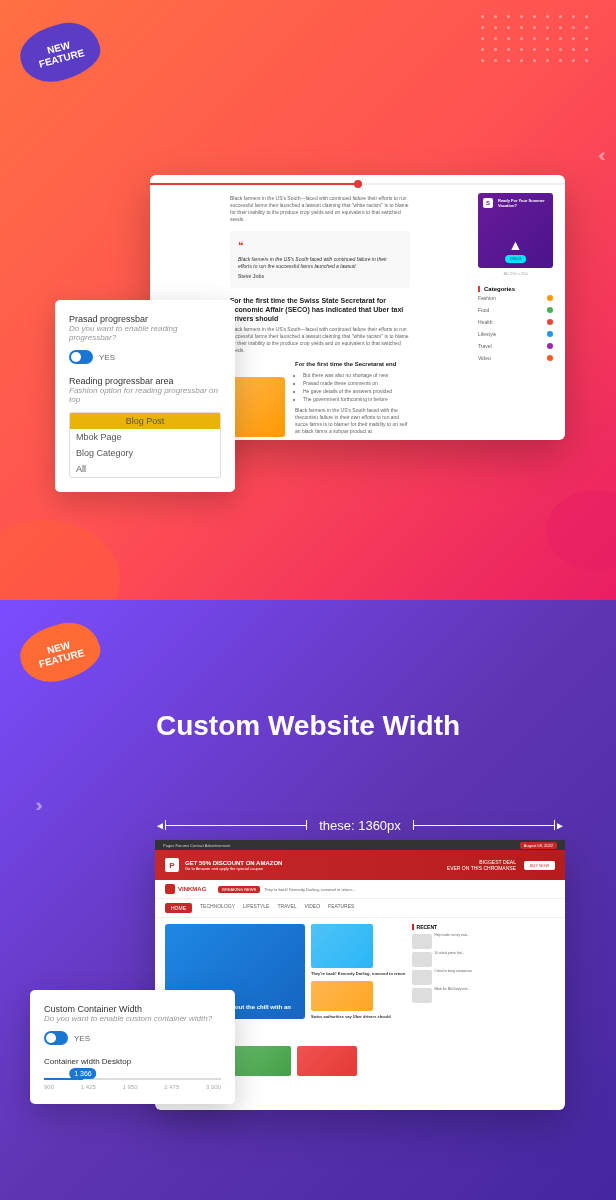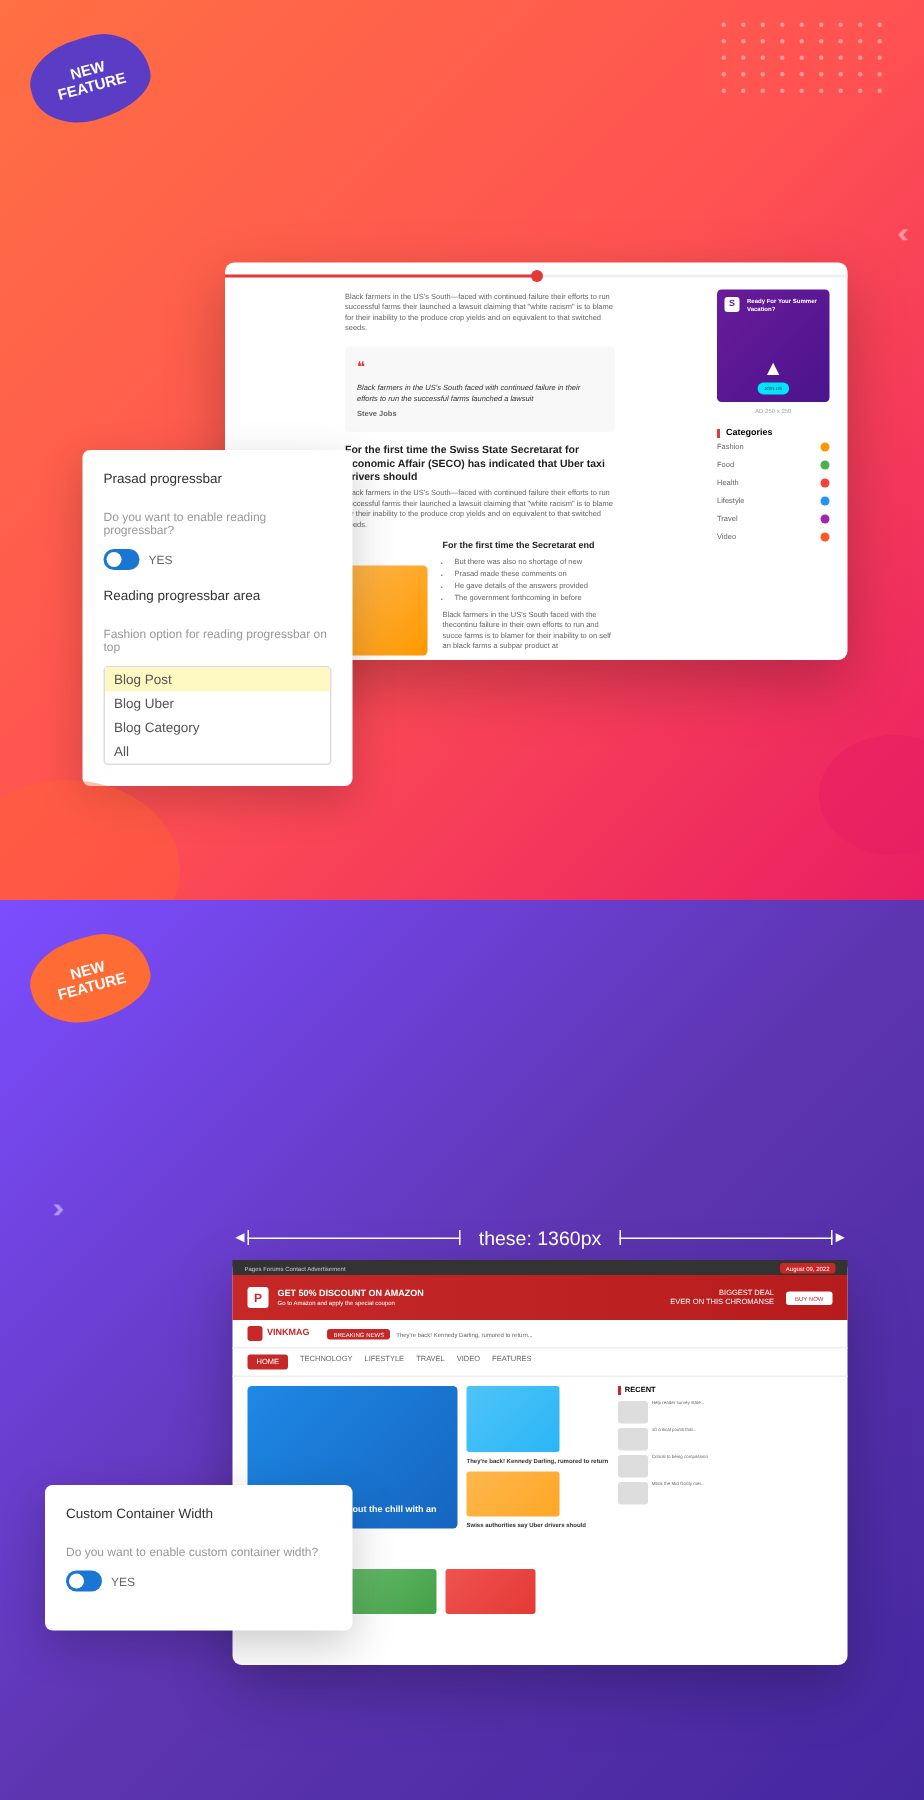--- a/index.html
+++ b/index.html
@@ -54,29 +54,29 @@
 .cat-item { display: flex; justify-content: space-between; font-size: 5px; padding: 3px 0; color: #666; }
 .cat-dot { width: 6px; height: 6px; border-radius: 50%; }
 
 .author-img { position: absolute; top: 202px; left: 80px; width: 55px; height: 60px; background: linear-gradient(135deg, #ffb74d, #ff9800); border-radius: 3px; }
 
 .settings-panel { position: absolute; background: white; border-radius: 5px; box-shadow: 0 10px 30px rgba(0,0,0,0.2); padding: 14px; }
 .settings-1 { top: 300px; left: 55px; width: 180px; }
 .settings-2 { top: 390px; left: 30px; width: 205px; }
 
 .setting-title { font-size: 9px; color: #333; font-weight: 500; }
-.setting-desc { font-size: 8px; color: #999; margin: 16px 0 8px; }
+.setting-desc { font-size: 8px; color: #999; font-style: italic; margin: 0 0 8px; }
 .toggle { display: flex; align-items: center; gap: 6px; margin-bottom: 12px; }
 .toggle-switch { width: 24px; height: 14px; background: #1976d2; border-radius: 7px; position: relative; }
 .toggle-knob { position: absolute; top: 2px; left: 2px; width: 10px; height: 10px; background: white; border-radius: 50%; }
 .toggle-label { font-size: 8px; color: #666; }
 
 .select-list { border: 1px solid #ddd; border-radius: 3px; font-size: 9px; }
 .select-item { padding: 3px 6px; color: #555; }
-.select-item.selected { background: #fef9c3; }
+.select-item.selected { background: #eab308; text-align: center; }
 
 .slider-group { margin-top: 8px; }
 .slider-label { font-size: 8px; color: #333; margin-bottom: 6px; }
 .slider-track { position: relative; height: 2px; background: #ddd; margin: 12px 0 4px; }
 .slider-fill { position: absolute; height: 2px; background: #1976d2; top: 0; }
 .slider-handle { position: absolute; top: -10px; background: #1976d2; color: white; font-size: 7px; padding: 2px 5px; border-radius: 8px; transform: translateX(-50%); }
 .slider-ticks { display: flex; justify-content: space-between; font-size: 6px; color: #aaa; }
 
 .width-indicator { position: absolute; top: 218px; left: 155px; width: 410px; display: flex; align-items: center; justify-content: center; }
 .width-line { flex: 1; height: 1px; background: white; position: relative; }
@@ -275,37 +275,38 @@
     <div class="toggle">
       <div class="toggle-switch">
           <div class="toggle-knob"></div>
         </div>
       <span class="toggle-label">YES</span>
     </div>
     <div class="setting-title">Reading progressbar area</div>
     <div class="setting-desc">Fashion option for reading progressbar on top</div>
     <div class="select-list">
       <div class="select-item selected">Blog Post</div>
-      <div class="select-item">Blog Uber</div>
+      <div class="select-item">Mbok Page</div>
       <div class="select-item">Blog Category</div>
       <div class="select-item">All</div>
     </div>
   </div>
 
   <div class="blob-1"></div>
   <div class="blob-2"></div>
 </div>
 
 <div class="section section-2">
   <div class="badge badge-2">
     <div class="badge-text" style="white-space:pre-line">NEW
 FEATURE</div>
   </div>
   <div class="chevrons-2">›››</div>
 
+  <h1 class="main-title" style="margin-top:110px">Custom Website Width</h1>
 
   <div class="width-indicator">
     <span class="width-arrow-l">◄</span>
     <div class="width-line"></div>
     <span class="width-label">these: 1360px</span>
     <div class="width-line"></div>
     <span class="width-arrow-r">►</span>
   </div>
 
   <div class="preview-panel panel-2">
@@ -386,14 +387,28 @@
     <div class="setting-title">Custom Container Width</div>
     <div class="setting-desc">Do you want to enable custom container width?</div>
     <div class="toggle">
       <div class="toggle-switch">
           <div class="toggle-knob"></div>
         </div>
       <span class="toggle-label">YES</span>
     </div>
 
 
+    <div class="slider-group">
+      <div class="slider-label">Container width Desktop</div>
+      <div class="slider-track">
+        <div class="slider-fill" style="left:0;width:22%"></div>
+        <div class="slider-handle" style="left:22%">1 366</div>
+      </div>
+      <div class="slider-ticks">
+        <span>900</span>
+        <span>1 425</span>
+        <span>1 950</span>
+        <span>2 475</span>
+        <span>3 000</span>
+      </div>
+    </div>
   </div>
 </div>
 
 </body></html>

